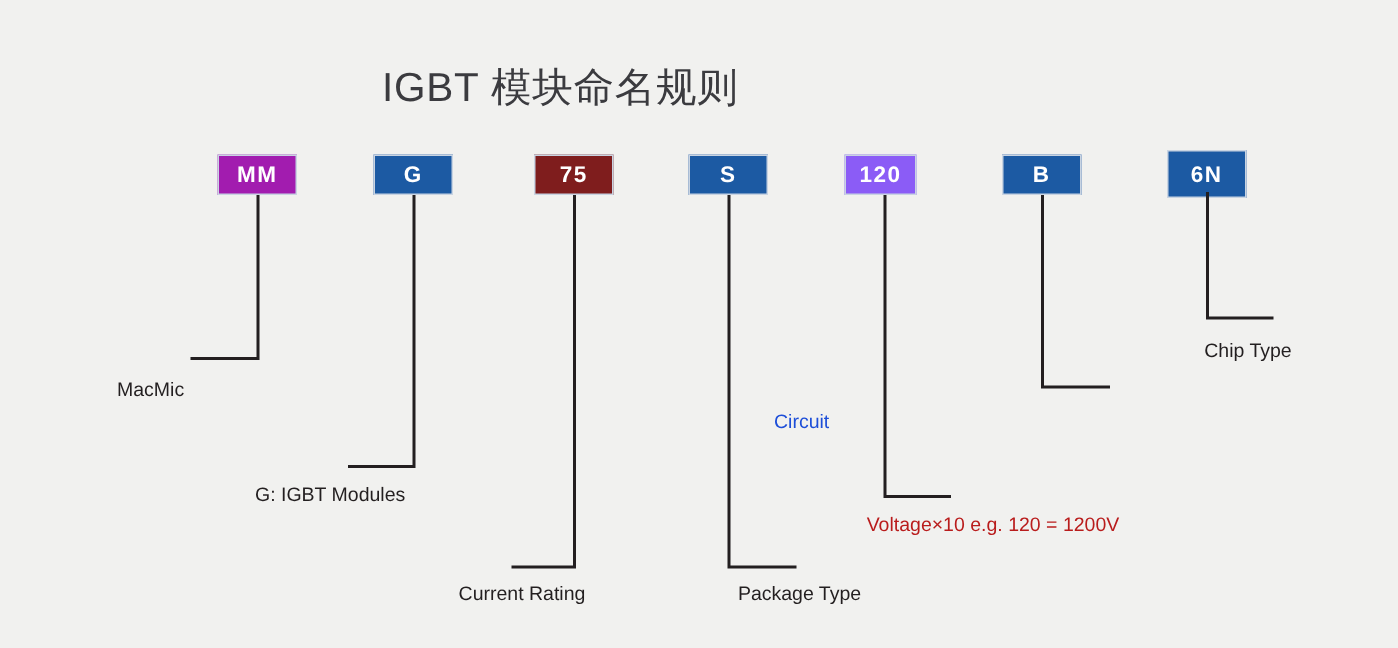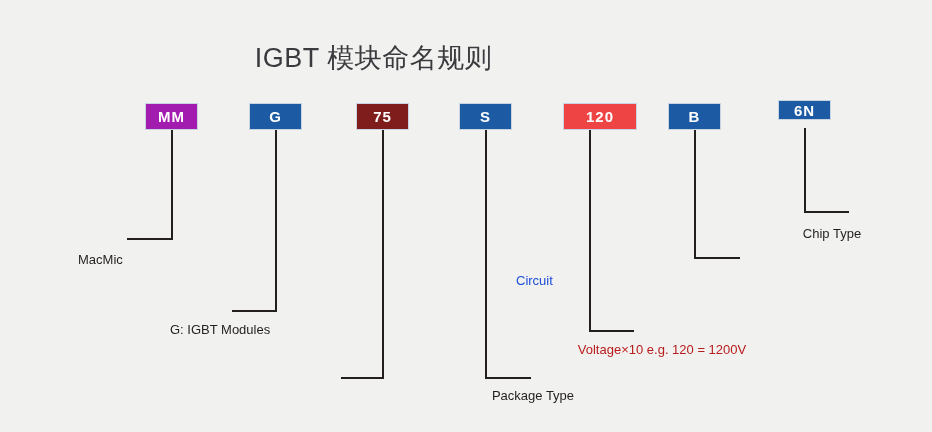--- a/index.html
+++ b/index.html
@@ -78,27 +78,27 @@
       </div>
       <div class="code-box" style="left: 249px; top: 103px; width: 53px; height: 27px; background: rgb(28, 90, 163); border-color: rgb(201, 212, 226); color: rgb(255, 255, 255);">
         <span>G</span>
       </div>
       <div class="code-box" style="left: 356px; top: 103px; width: 53px; height: 27px; background: #7f1d1d; border-color: rgb(201, 212, 226); color: rgb(255, 255, 255);">
         <span>75</span>
       </div>
       <div class="code-box" style="left: 459px; top: 103px; width: 53px; height: 27px; background: rgb(28, 90, 163); border-color: rgb(201, 212, 226); color: rgb(255, 255, 255);">
         <span>S</span>
       </div>
-      <div class="code-box" style="left: 563px; top: 103px; width: 74px; height: 27px; background: #ef4444; border-color: rgb(201, 212, 226); color: rgb(255, 255, 255);">
+      <div class="code-box" style="left: 563px; top: 103px; width: 48px; height: 27px; background: #8b5cf6; border-color: rgb(201, 212, 226); color: rgb(255, 255, 255);">
         <span>120</span>
       </div>
       <div class="code-box" style="left: 668px; top: 103px; width: 53px; height: 27px; background: rgb(28, 90, 163); border-color: rgb(201, 212, 226); color: rgb(255, 255, 255);">
         <span>B</span>
       </div>
-      <div class="code-box" style="left: 778px; top: 100px; width: 53px; height: 20px; background: rgb(28, 90, 163); border-color: rgb(201, 212, 226); color: rgb(255, 255, 255);">
+      <div class="code-box" style="left: 778px; top: 100px; width: 53px; height: 32px; background: rgb(28, 90, 163); border-color: rgb(201, 212, 226); color: rgb(255, 255, 255);">
         <span>6N</span>
       </div>
     </div>
   <div id="leaders-layer">
       <svg class="leader" width="53" height="115" style="left: 123px; top: 128px;">
         <path d="M 49 2 L 49 111 L 4 111" stroke="#231f20"></path>
       </svg>
       <svg class="leader" width="52" height="187" style="left: 228px; top: 128px;">
         <path d="M 48 2 L 48 183 L 4 183" stroke="#231f20"></path>
       </svg>
@@ -119,20 +119,21 @@
       </svg>
     </div>
   <div id="labels-layer">
       <div class="callout" style="top: 250px; color: rgb(35, 31, 32); left: 78px;">
         <div>MacMic</div>
       </div>
       <div class="callout" style="top: 320px; color: rgb(35, 31, 32); left: 170px;">
         <div>G: IGBT Modules</div>
       </div>
       <div class="callout center" style="top: 386px; color: rgb(35, 31, 32); left: 148px; width: 400px; text-align: center; padding-left: 0px;">
+        <div>Current Rating</div>
       </div>
       <div class="callout center" style="top: 386px; color: rgb(35, 31, 32); left: 333px; width: 400px; text-align: center; padding-left: 0px;">
         <div>Package Type</div>
       </div>
       <div class="callout center" style="top: 340px; color: #b91c1c; left: 462px; width: 400px; text-align: center; padding-left: 0px;">
         <div>Voltage×10 e.g. 120 = 1200V</div>
       </div>
       <div class="callout center" style="top: 271px; color: #1d4ed8; left: 516px; width: 400px; text-align: left; padding-left: 0px;">
         <div>Circuit</div>
       </div>

